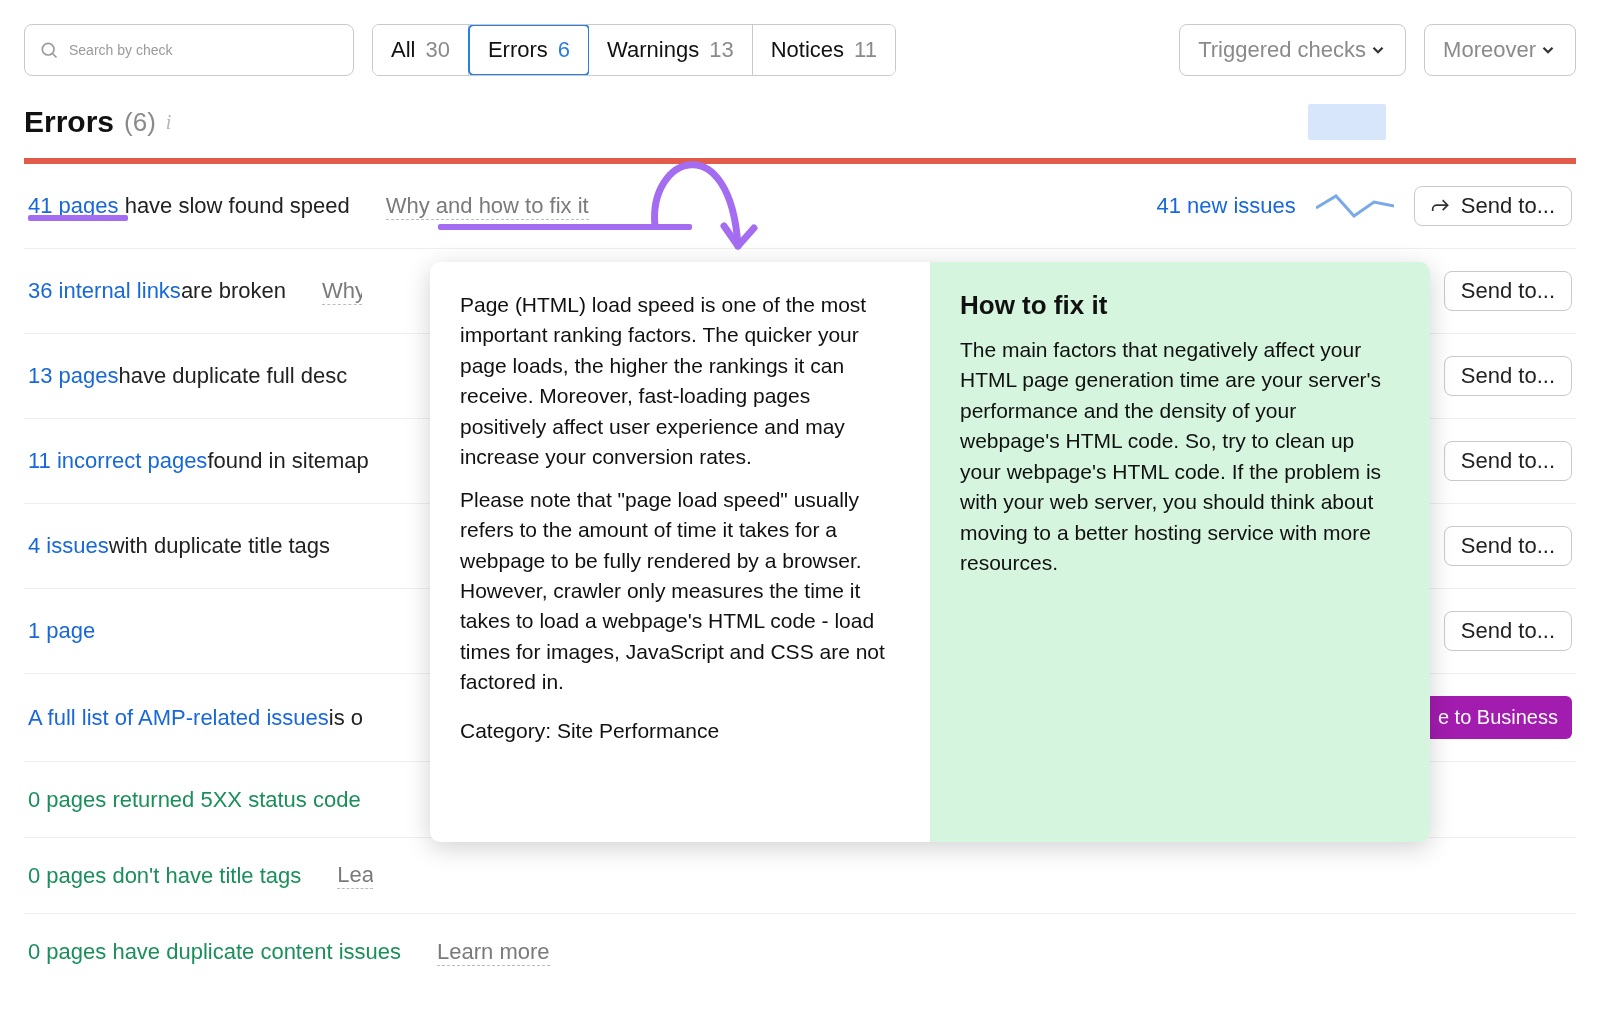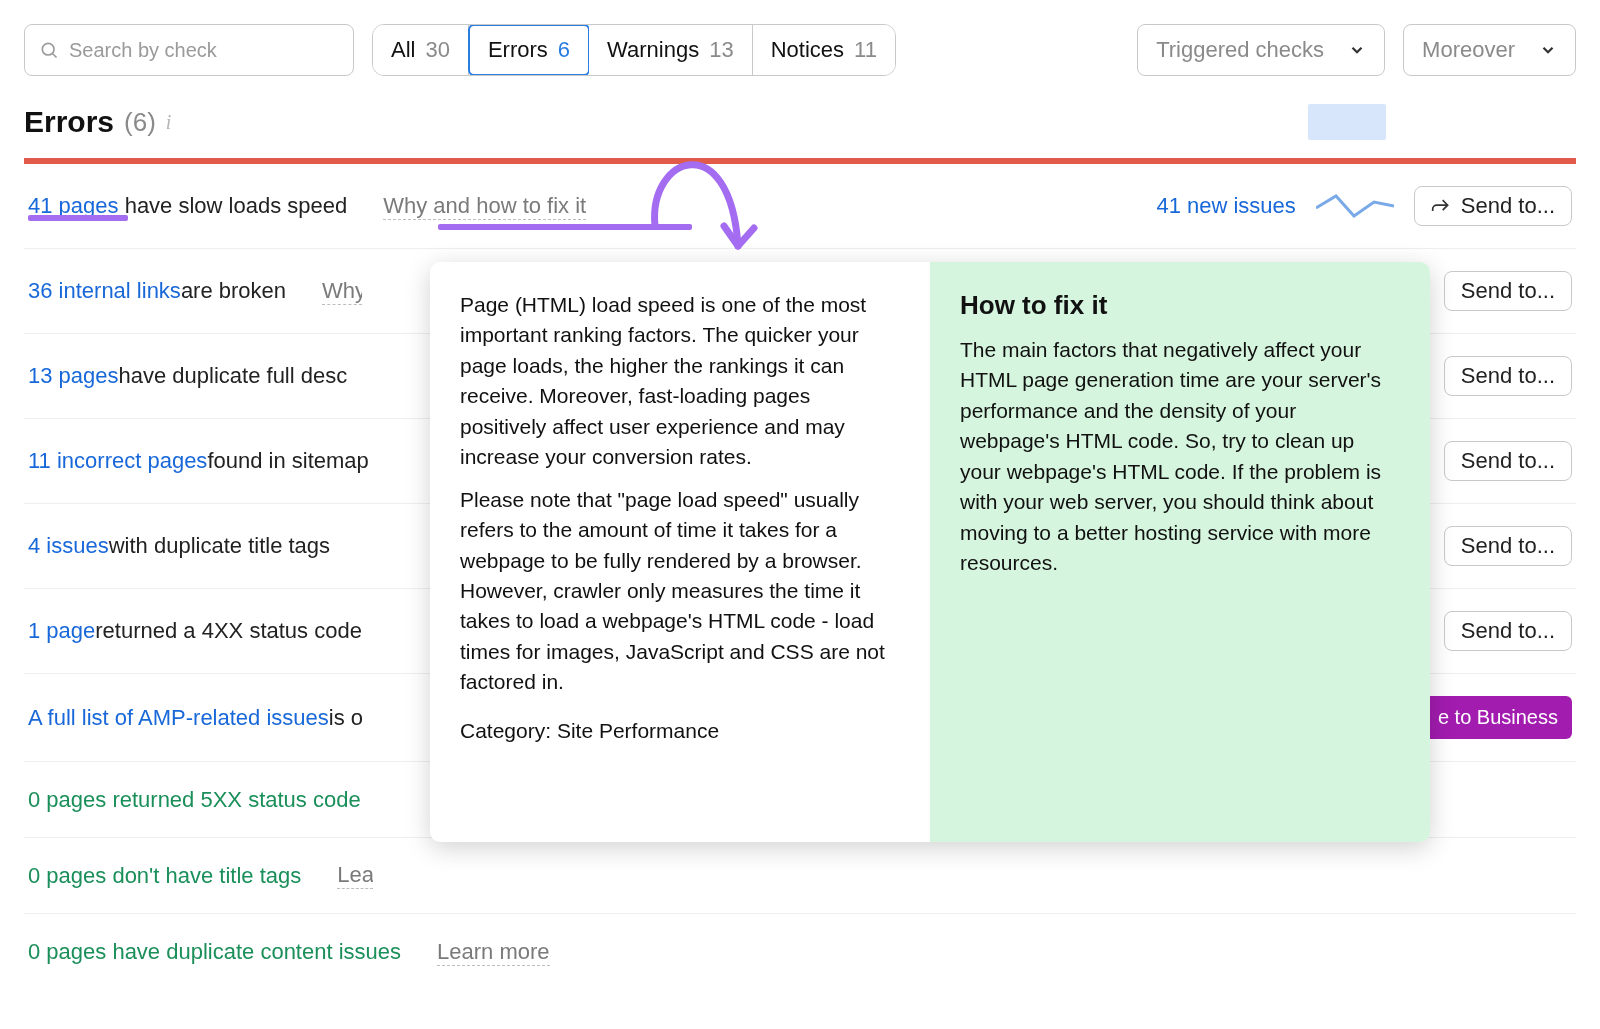--- a/index.html
+++ b/index.html
@@ -12,40 +12,40 @@
     width: 1600px;
   }
   
   .toolbar { display: flex; align-items: center; gap: 18px; margin-bottom: 28px; }
   .search-wrap {
     display: flex; align-items: center;
     border: 1px solid #c9c9c9; border-radius: 8px;
     height: 52px; padding: 0 14px; width: 330px; color: #9a9a9a;
   }
   .search-wrap input {
-    border: none; outline: none; font-size: 20px; color: #404040;
+    border: none; outline: none; font-size: 14px; color: #404040;
     flex: 1; background: transparent;
   }
   .search-wrap input::placeholder { color: #9a9a9a; }
   .search-wrap svg { margin-right: 10px; }
   .seg {
-    display: flex; border: 1px solid #c9c9c9; border-radius: 12px; overflow: hidden;
+    display: flex; border: 1px solid #c9c9c9; border-radius: 7px; overflow: hidden;
     height: 52px;
   }
   .seg-item {
     display: flex; align-items: center; padding: 0 18px; gap: 10px;
     border-right: 1px solid #c9c9c9; background: #fff; color: #111; font-size: 22px;
     cursor: pointer;
   }
   .seg-item:last-child { border-right: none; }
   .seg-item .count { color: #8a8a8a; }
   .seg-item.active { border: 2px solid #2a7de1; margin: -1px; border-radius: 6px; }
   .seg-item.active .count { color: #2a7de1; }
   .btn-outline {
-    display: flex; align-items: center; gap: 24px;
+    display: flex; align-items: center; gap: 3px;
     border: 1px solid #c9c9c9; border-radius: 8px; height: 52px;
     padding: 0 18px; color: #8a8a8a; font-size: 22px; cursor: pointer; background: #fff;
   }
   .spacer { flex: 1; }
   
   .heading-row { display: flex; align-items: center; gap: 10px; margin-bottom: 18px; }
   .heading-row h2 { font-size: 30px; font-weight: 700; }
   .heading-row .hcount { color: #8a8a8a; font-size: 26px; }
   .info-icon { color: #b5b5b5; font-style: italic; font-family: Georgia, serif; }
   .spark-big { width: 78px; height: 36px; background: #d7e6fb; border-radius: 2px; margin-left: auto; margin-right: 190px;}
@@ -156,21 +156,21 @@
 
 <svg class="arrow" width="130" height="150" viewBox="0 0 130 150">
   <path d="M15,110 C8,40 90,10 98,130" fill="none" stroke="#a46cf0" stroke-width="7" stroke-linecap="round"></path>
   <path d="M98,130 l-14,-20 M98,130 l16,-18" fill="none" stroke="#a46cf0" stroke-width="7" stroke-linecap="round"></path>
 </svg>
 
 <div class="rows">
 
   <div class="row first">
     <span class="row-left" style="position:relative">
-      <a class="link">41 pages</a><span class="rest"> have slow loads speed</span>
+      <a class="link">41 pages</a><span class="rest"> have slow found speed</span>
       <span class="underline-purple" style="width:100px"></span>
     </span>
     <span class="why" style="position:relative">Why and how to fix it</span>
     <span class="underline-purple" style="left:414px; width:254px; bottom:18px;"></span>
     <div class="right">
       <span class="new-issues">41 new issues</span>
       <svg class="spark" viewBox="0 0 78 36">
           <polyline points="0,20 20,8 38,28 58,14 78,18" fill="none" stroke="#7aa9e8" stroke-width="3"></polyline>
         </svg>
       <div class="sendto">
@@ -218,21 +218,20 @@
       <span class="rest"> with duplicate title tags</span>
     <div class="right">
       <div class="sendto">
           <span>Send to...</span>
         </div>
     </div>
   </div>
 
   <div class="row">
     <a class="link">1 page</a>
-      <span class="rest"> returned a 4XX status code</span>
     <div class="right">
       <div class="sendto">
           <span>Send to...</span>
         </div>
     </div>
   </div>
 
   <div class="row">
     <a class="link">A full list of AMP-related issues</a>
       <span class="rest"> is o</span>

